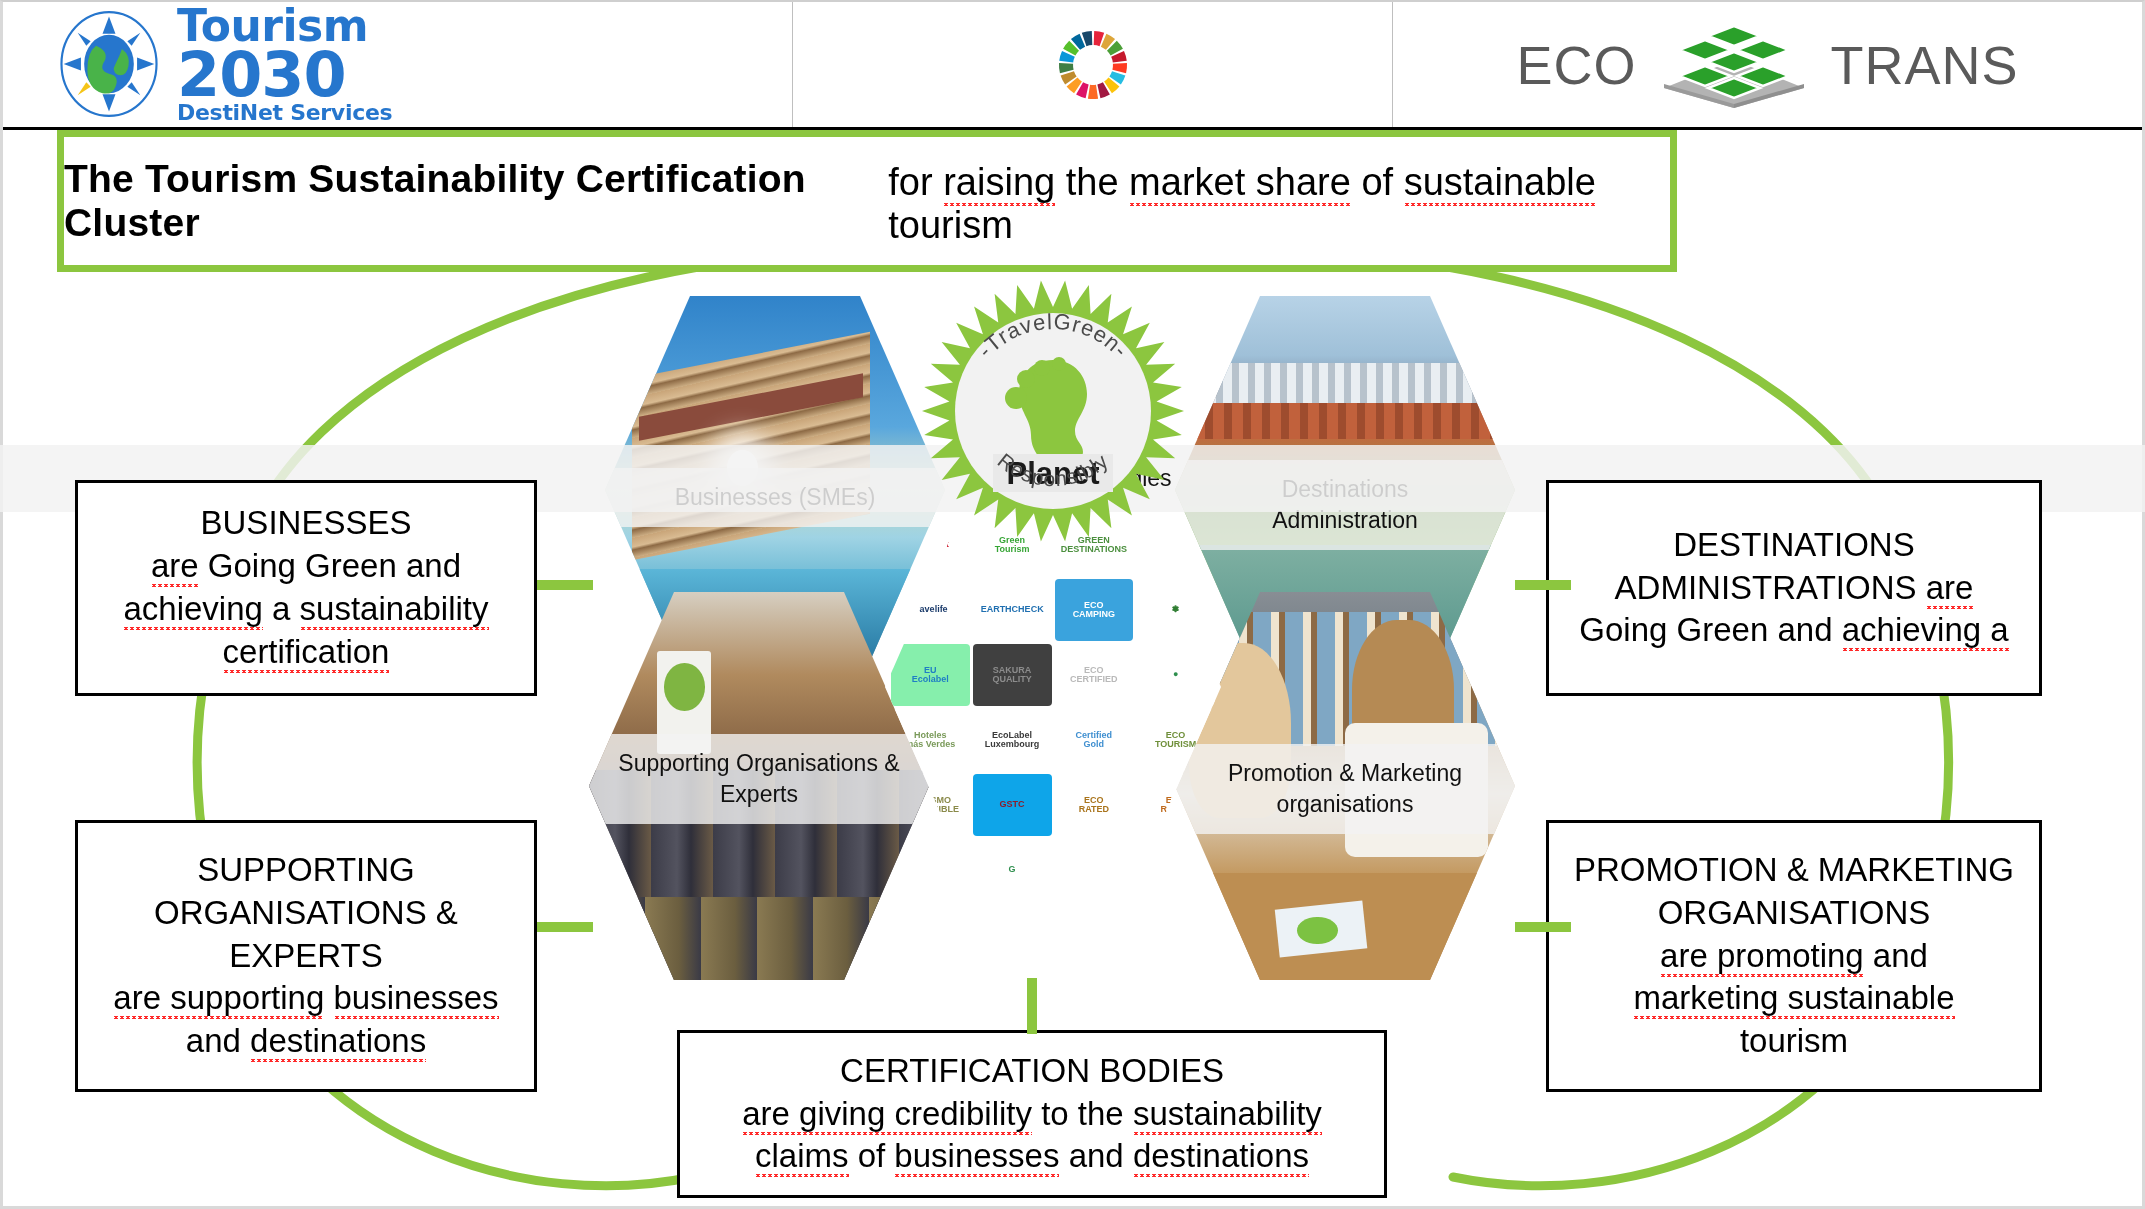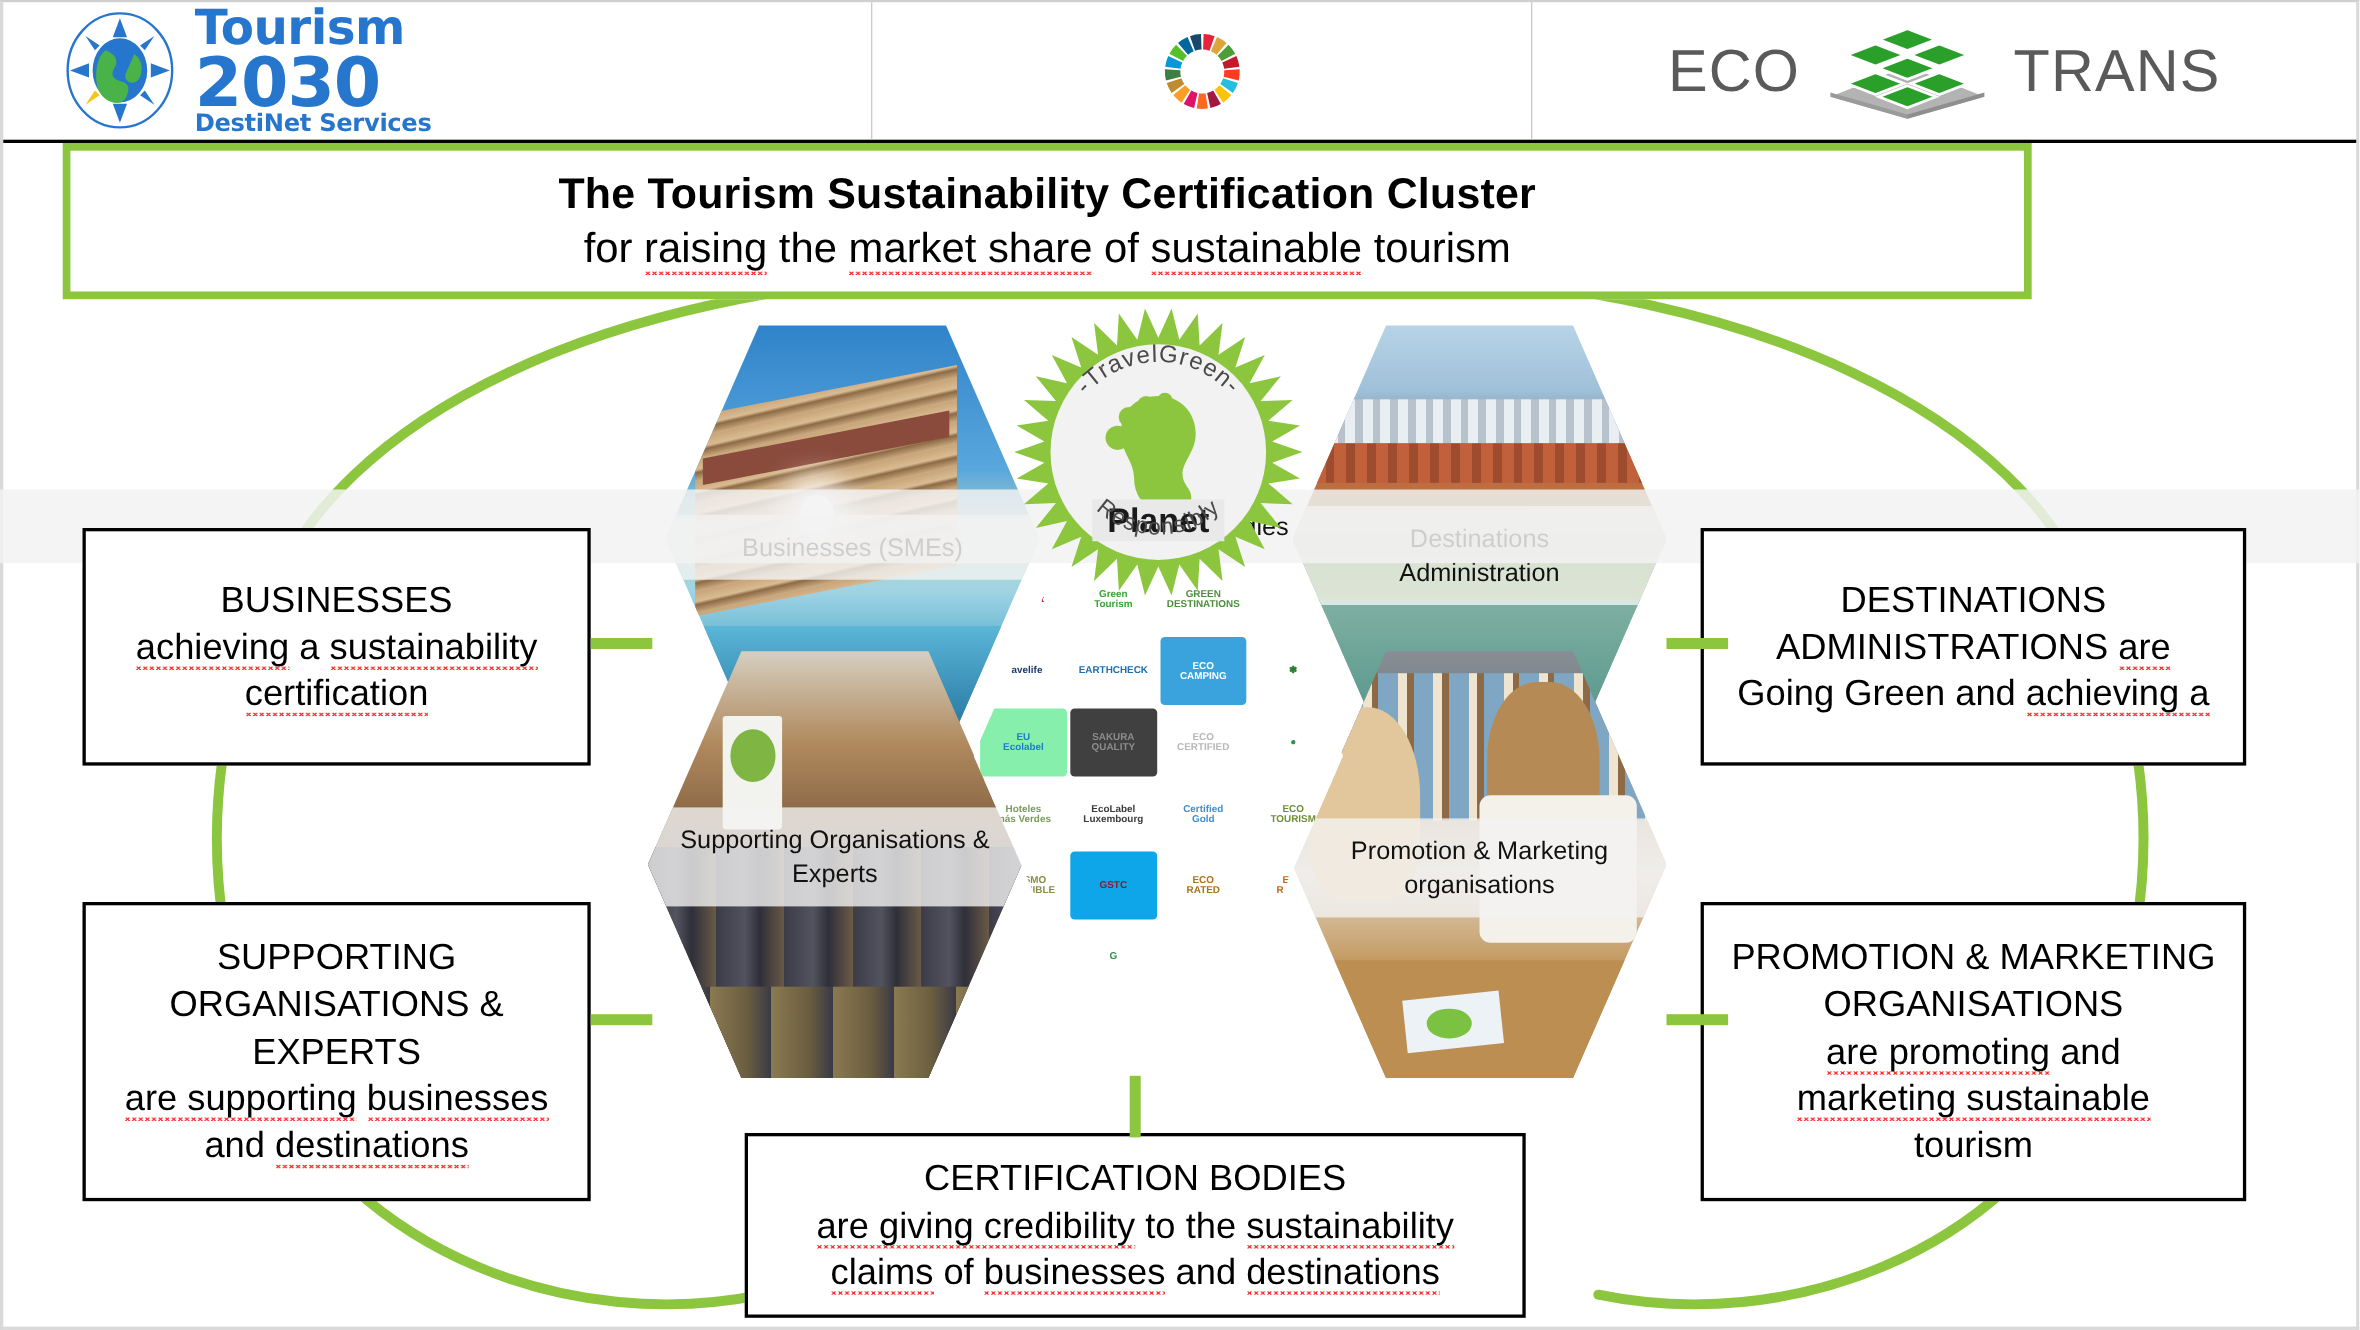--- a/index.html
+++ b/index.html
@@ -66,24 +66,24 @@
   .eco { display: flex; align-items: center; gap: 22px; }
   .eco-txt {
     font-size: 54px; color: #5a5a5a; letter-spacing: 1px;
     font-family: "Liberation Sans", sans-serif;
   }
   .eco-mark { width: 150px; height: 90px; flex: none; }
 
   
   #title-banner {
     position: absolute; left: 54px; top: 128px;
-    width: 1790px; height: 142px;
+    width: 1620px; height: 142px;
     border: 7px solid #8CC63F;
     background: #ffffff;
-    display: flex; flex-direction: column;
+    display: flex; flex-direction: row;
     align-items: center; justify-content: center;
   }
   #title-banner .t-main {
     font-size: 39px; font-weight: bold; color: #000;
     letter-spacing: 0.2px;
   }
   #title-banner .t-sub {
     font-size: 38px; color: #000; margin-top: 6px;
   }
 
@@ -393,20 +393,21 @@
 
     <div class="stub" style="left:534px; top:308px; width:56px; height:10px;"></div>
     <div class="stub" style="left:534px; top:650px; width:56px; height:10px;"></div>
     <div class="stub" style="left:1512px; top:308px; width:56px; height:10px;"></div>
     <div class="stub" style="left:1512px; top:650px; width:56px; height:10px;"></div>
     <div class="stub" style="left:1024px; top:706px; width:10px; height:56px;"></div>
 
     <div class="tbox" id="box-businesses">
         <div>
           <div><span>BUSINESSES</span></div>
+          <div><span class="sq">are</span><span> Going Green and</span></div>
           <div><span class="sq">achieving</span><span> a </span><span class="sq">sustainability</span></div>
           <div><span class="sq">certification</span></div>
         </div>
       </div>
     <div class="tbox" id="box-support">
         <div>
           <div><span>SUPPORTING</span></div>
           <div><span>ORGANISATIONS &amp;</span></div>
           <div><span>EXPERTS</span></div>
           <div><span class="sq">are supporting</span><span> </span><span class="sq">businesses</span></div>

